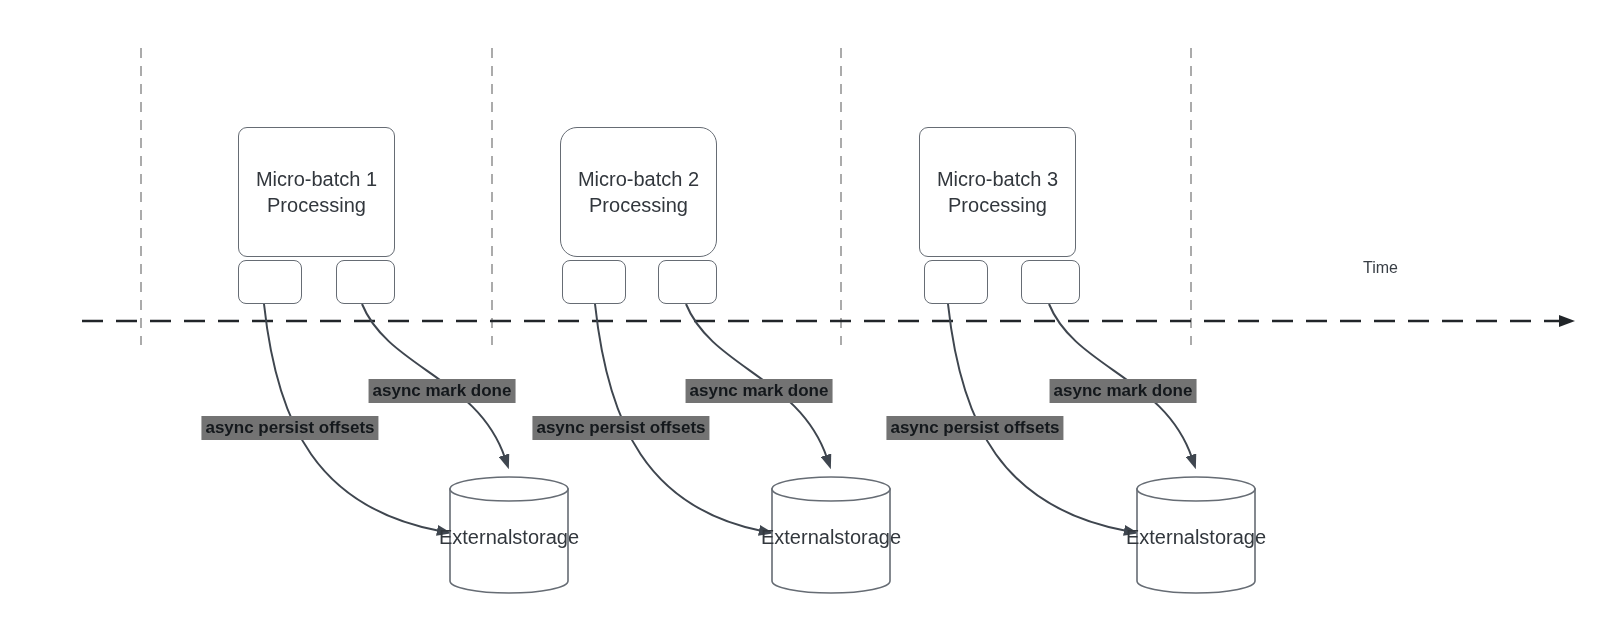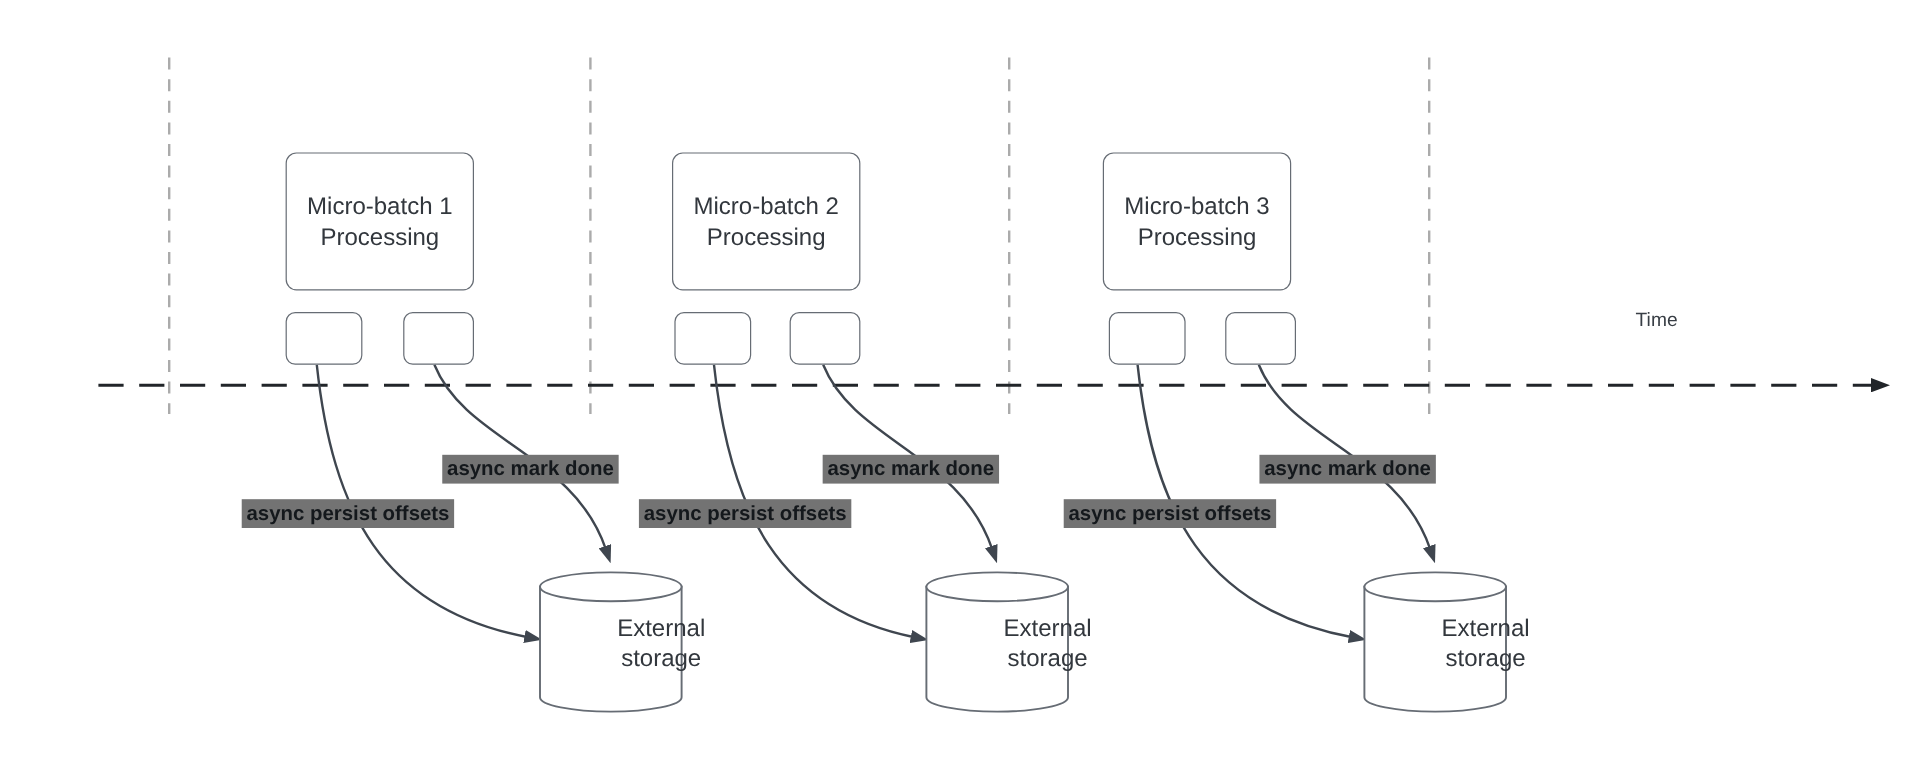--- a/index.html
+++ b/index.html
@@ -15,21 +15,21 @@
     background: #ffffff;
     overflow: hidden;
   }
   #wires {
     position: absolute;
     left: 0; top: 0;
     width: 1600px; height: 642px;
   }
   .proc-box {
     position: absolute;
-    width: 157px; height: 115px;
+    width: 157px; height: 130px;
     border: 1.6px solid #666c74;
     border-radius: 9px;
     background: #ffffff;
     display: flex;
     flex-direction: column;
     align-items: center;
     justify-content: center;
     text-align: center;
     font-size: 20px;
     line-height: 26px;
@@ -55,28 +55,27 @@
     font-weight: bold;
     color: #14181c;
     white-space: nowrap;
   }
   .storage-label {
     position: absolute;
     top: 486px;
     width: 118px;
     height: 102px;
     display: flex;
-    flex-direction: column;
+    flex-direction: row;
     align-items: center;
     justify-content: center;
     text-align: center;
     font-size: 20px;
     line-height: 25px;
     color: #32373d;
-    padding-left: 42px;
   }
   .time-label {
     position: absolute;
     left: 1363px;
     top: 259px;
     font-size: 16px;
     color: #383e45;
   }
 </style>
 </head>
@@ -130,21 +129,21 @@
   </div>
   <div class="commit-rect" style="left:238px;width:64px;"></div>
   <div class="commit-rect" style="left:336px;width:59px;"></div>
   <div class="async-label" style="left:290px;top:416px;">async persist offsets</div>
   <div class="async-label" style="left:442px;top:379px;">async mark done</div>
   <div class="storage-label" style="left:450px;">
     <span>External</span>
     <span>storage</span>
   </div>
 
-  <div class="proc-box" style="left:560px;">
+  <div class="proc-box" style="left:560px;border-radius:17px;">
     <span>Micro-batch 2</span>
     <span>Processing</span>
   </div>
   <div class="commit-rect" style="left:562px;width:64px;"></div>
   <div class="commit-rect" style="left:658px;width:59px;"></div>
   <div class="async-label" style="left:621px;top:416px;">async persist offsets</div>
   <div class="async-label" style="left:759px;top:379px;">async mark done</div>
   <div class="storage-label" style="left:772px;">
     <span>External</span>
     <span>storage</span>

